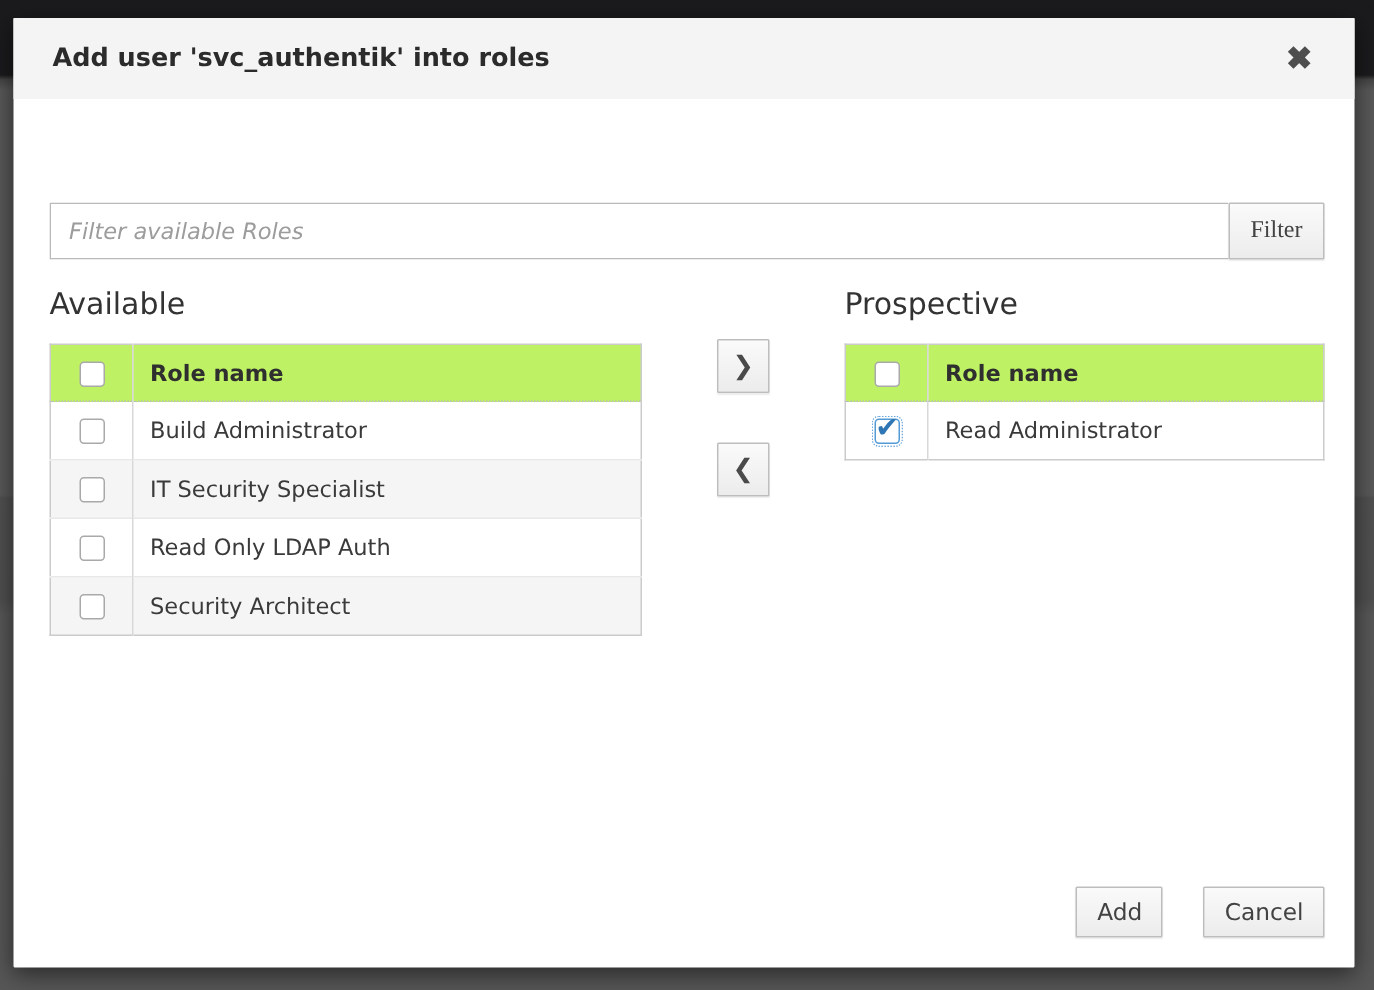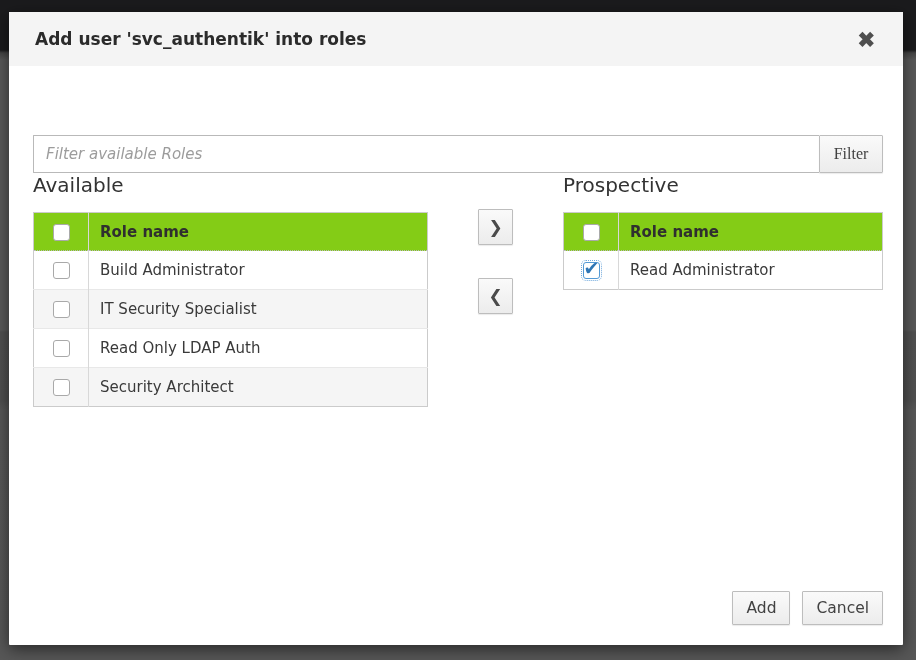--- a/index.html
+++ b/index.html
@@ -37,30 +37,30 @@
   }
   .filter-input::placeholder { font-style:italic; color:#9c9c9c; opacity:1; }
   .btn {
     background:linear-gradient(#fafafa,#ececec); border:1px solid #bdbdbd;
     border-radius:1px; color:#424242; font-size:15px; cursor:pointer;
     font-family:"DejaVu Sans","Liberation Sans",sans-serif;
     box-shadow:0 1px 1px rgba(0,0,0,.08);
   }
   .filter-btn { width:64px; height:38px; font-size:16px;font-family:Liberation Serif, serif; }
 
-  .columns { display:flex; }
+  .columns { display:flex; margin-top:17px; }
   .col-left  { width:395px; }
   .col-mid   { flex:1; display:flex; flex-direction:column; align-items:center;
                gap:33px; margin-top:36px; }
   .col-right { width:320px; }
   .col-heading { font-size:20px; font-weight:normal; color:#333; margin-bottom:15px; }
 
   table.roles { width:100%; border-collapse:collapse; border:1px solid #cbcbcb; }
   table.roles th, table.roles td { font-size:15px; text-align:left; }
-  table.roles thead tr { background:#84cc16; height:38px; }
+  table.roles thead tr { background:#bef264; height:38px; }
   table.roles thead th { border-bottom:1px dotted #b9b9b9; }
   table.roles tbody tr { height:39px; background:#fff; }
   table.roles tbody tr:nth-child(even) { background:#f5f5f5; }
   table.roles tbody tr + tr td { border-top:1px solid #e8e8e8; }
   .cb-cell { width:55px; text-align:center !important; border-right:1px solid #d8d8d8; }
   .name-cell, th.name-cell { padding-left:11px; color:#3a3a3a; }
   th.name-cell { font-weight:bold; color:#2f2f2f; }
 
   .checkbox {
     display:inline-block; width:17px; height:17px; background:#fff;
@@ -73,21 +73,21 @@
     display:block; position:absolute; top:-6px; left:0;
     font-size:19px; font-weight:bold; color:#2f76b5;
   }
 
   .transfer-btn {
     width:35px; height:36px; font-size:17px; font-weight:bold; color:#4a4a4a;
     display:flex; align-items:center; justify-content:center; padding:0;
   }
 
   .modal-footer {
-    position:absolute; right:20px; bottom:20px; display:flex; gap:12px;
+    position:absolute; right:20px; bottom:20px; display:flex; gap:27px;
   }
   .footer-btn { height:34px; padding:0 13px; font-size:15.5px; }
 </style>
 </head>
 <body>
 
 <div class="backdrop"></div>
 
 <div class="modal">
 

